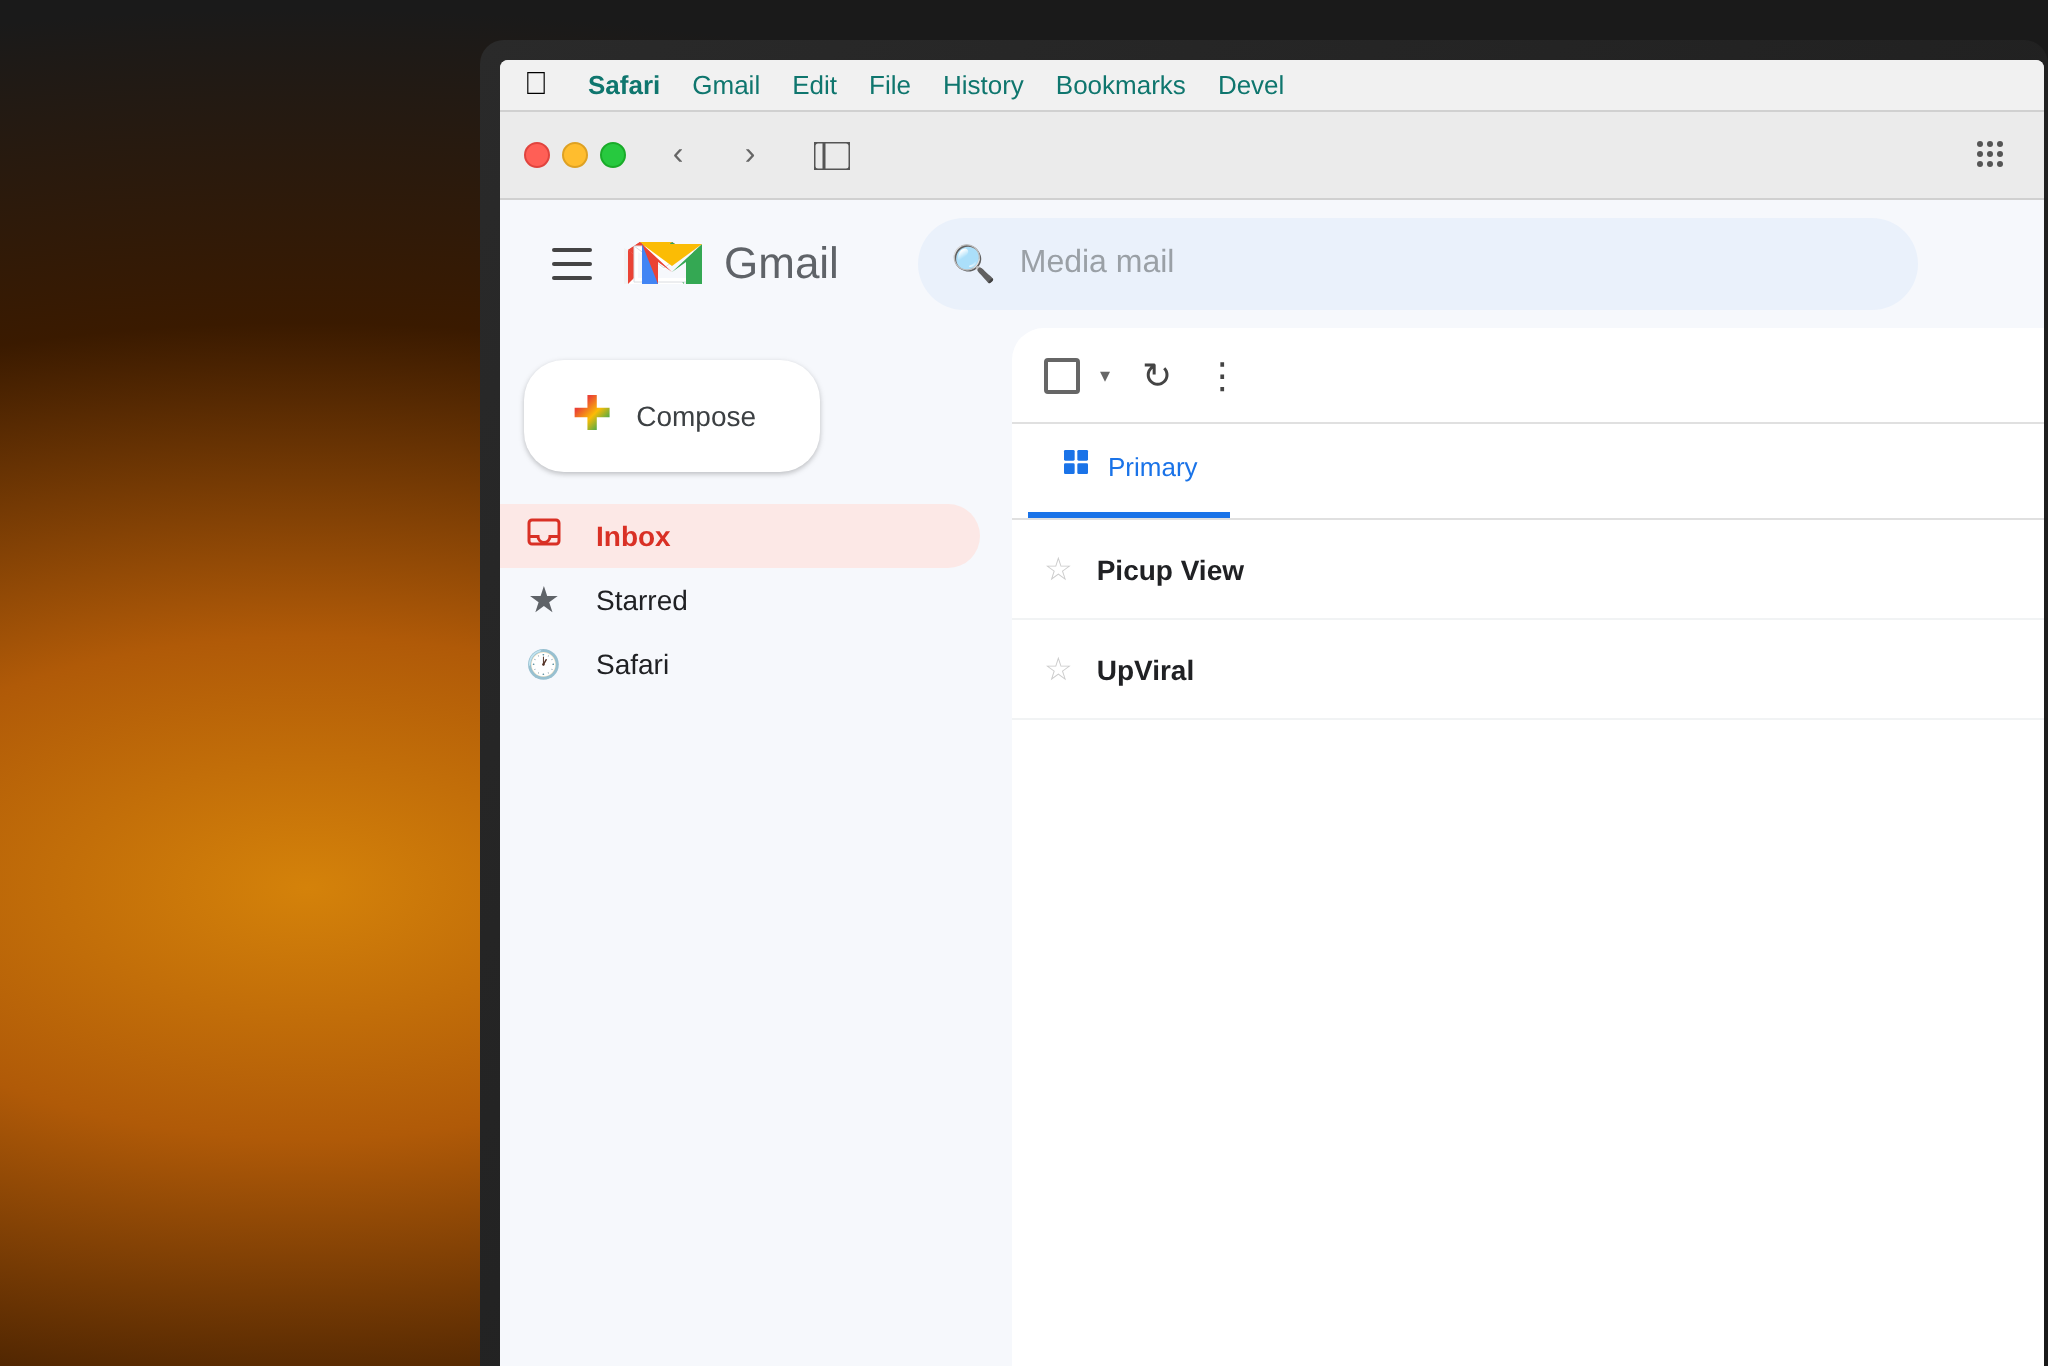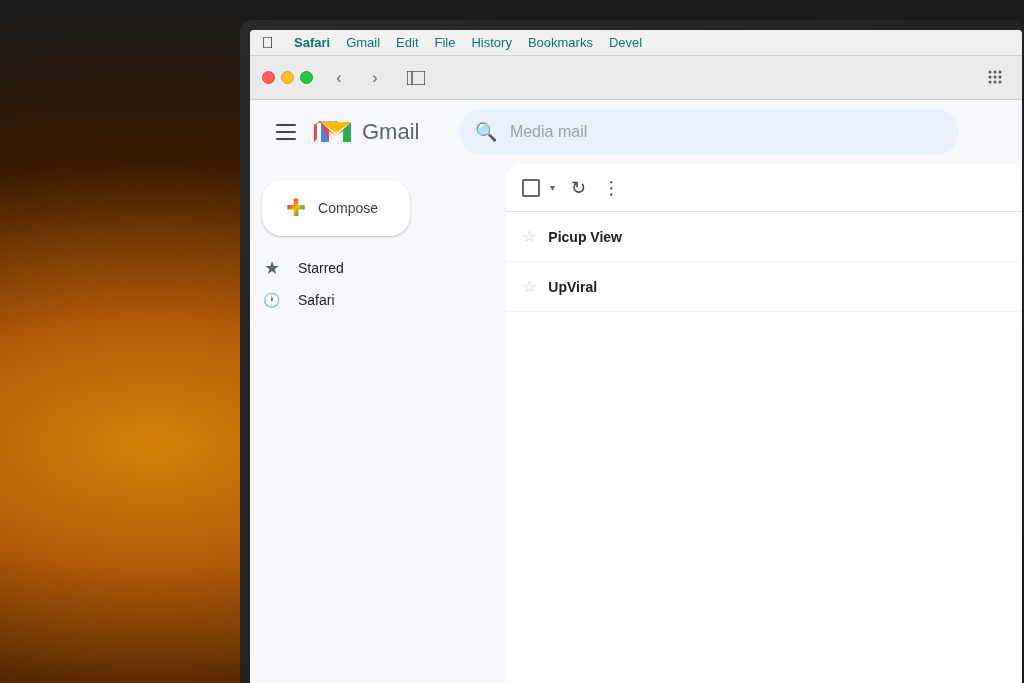--- a/index.html
+++ b/index.html
@@ -527,20 +527,29 @@
 
     <div class="gmail-body">
 
       <div class="gmail-sidebar">
 
         <div class="compose-btn">
           <span class="compose-plus" style="color: transparent; background: linear-gradient(135deg, #EA4335 25%, #FBBC05 50%, #34A853 75%, #4285F4 100%); -webkit-background-clip: text; font-weight: 300; font-size: 24px;">✚</span>
           <span class="compose-text">Compose</span>
         </div>
 
+        <div class="sidebar-item-row active">
+          <span class="sidebar-icon" style="color: #d93025;">
+            <svg width="18" height="18" viewBox="0 0 24 24" fill="none">
+              <rect x="2" y="4" width="20" height="16" rx="2" stroke="#d93025" stroke-width="2"></rect>
+              <path d="M2 15 L8 15 A4 4 0 0 0 16 15 L22 15" stroke="#d93025" stroke-width="2"></path>
+            </svg>
+          </span>
+          <span class="sidebar-label">Inbox</span>
+        </div>
 
         <div class="sidebar-item-row">
           <span class="sidebar-icon" style="color: #5f6368;">★</span>
           <span class="sidebar-label">Starred</span>
         </div>
 
         <div class="sidebar-item-row">
           <span class="sidebar-icon" style="color: #5f6368; font-size: 14px;">🕐</span>
           <span class="sidebar-label">Safari</span>
         </div>
@@ -548,20 +557,33 @@
 
       <div class="gmail-main">
 
         <div class="gmail-main-toolbar">
           <div class="toolbar-checkbox"></div>
           <span class="toolbar-dropdown">▾</span>
           <span class="toolbar-refresh">↻</span>
           <span class="toolbar-more">⋮</span>
         </div>
 
+        <div class="gmail-tabs">
+          <div class="gmail-tab active">
+            <span class="tab-icon">
+              <svg width="16" height="16" viewBox="0 0 24 24" fill="none">
+                <rect x="3" y="3" width="8" height="8" rx="1" fill="#1a73e8"></rect>
+                <rect x="13" y="3" width="8" height="8" rx="1" fill="#1a73e8"></rect>
+                <rect x="3" y="13" width="8" height="8" rx="1" fill="#1a73e8"></rect>
+                <rect x="13" y="13" width="8" height="8" rx="1" fill="#1a73e8"></rect>
+              </svg>
+            </span>
+            <span>Primary</span>
+          </div>
+        </div>
 
         <div class="email-list">
           <div class="email-row">
             <span class="email-star">☆</span>
             <span class="email-sender">Picup View</span>
             <span class="email-subject"></span>
           </div>
           <div class="email-row">
             <span class="email-star">☆</span>
             <span class="email-sender">UpViral</span>

